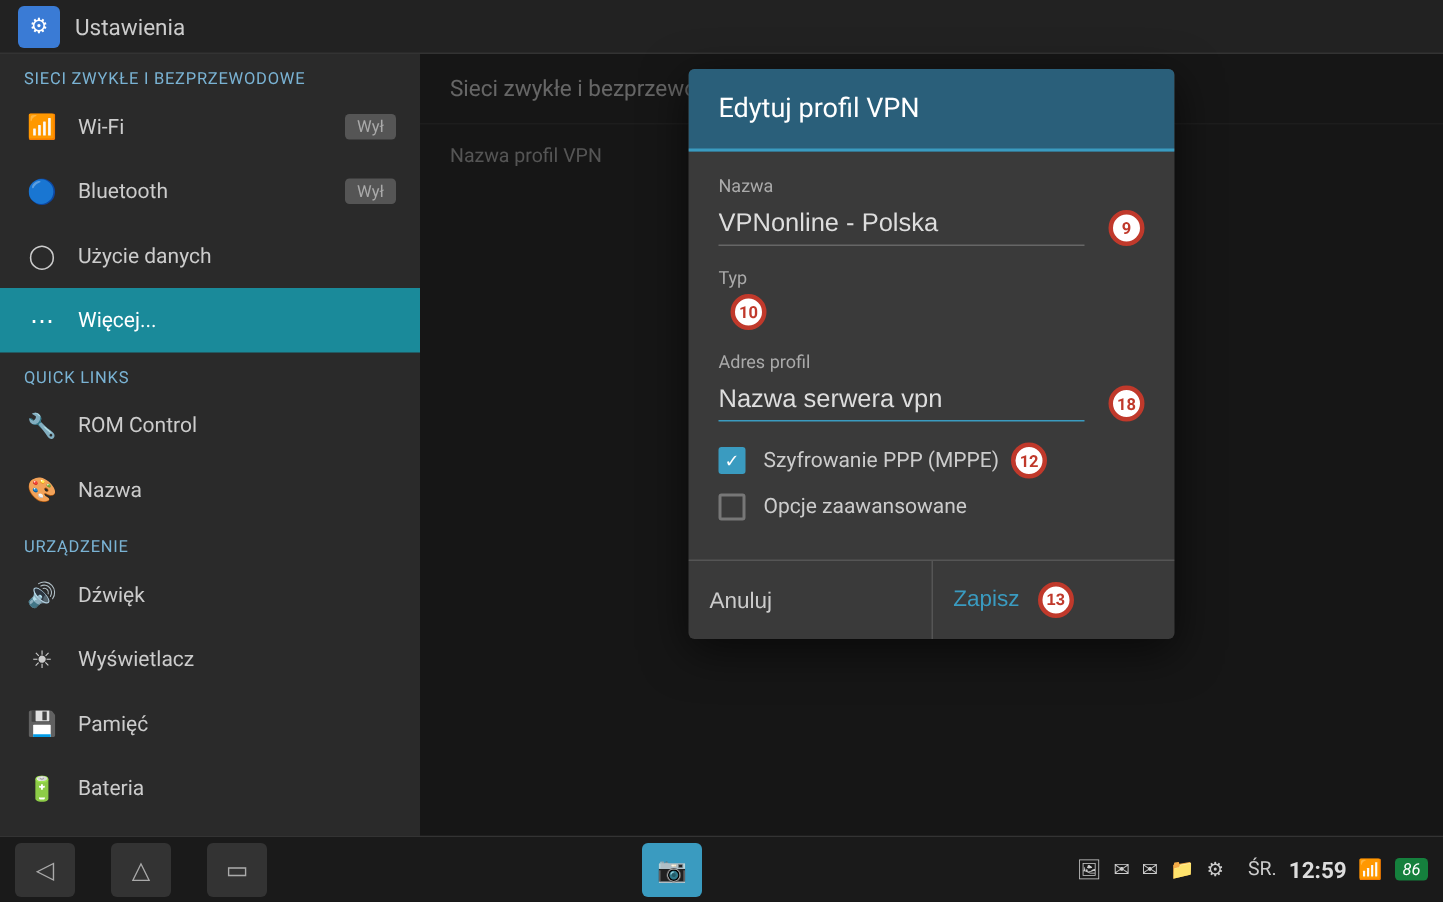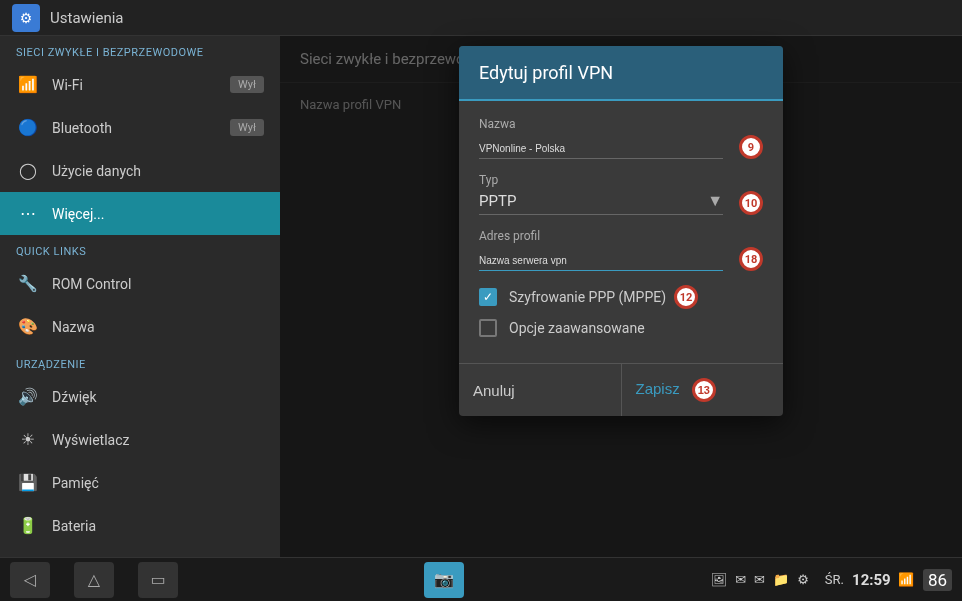--- a/index.html
+++ b/index.html
@@ -158,21 +158,21 @@
       font-size: 12px;
       margin-bottom: 4px;
       display: block;
     }
     .form-input {
       width: 100%;
       background: transparent;
       border: none;
       border-bottom: 1px solid #666;
       color: #ddd;
-      font-size: 10px;
+      font-size: 17px;
       padding: 4px 0;
       outline: none;
       margin-bottom: 14px;
     }
     .form-input.active-input {
       border-bottom-color: #3a9bc0;
     }
 
     .form-select-row {
       display: flex;
@@ -303,25 +303,26 @@
     .taskbar-btn.active {
       background: #3a9bc0;
       color: #fff;
     }
     .time-display {
       color: #ddd;
       font-size: 15px;
       font-weight: bold;
     }
     .status-badge {
-      background: #404040;
+      background: #15803d;
       color: #fff;
-      font-size: 17px;
+      font-size: 11px;
       padding: 1px 5px;
       border-radius: 3px;
+      font-style: italic;
     }
 
     
     .sidebar::-webkit-scrollbar { width: 4px; }
     .sidebar::-webkit-scrollbar-track { background: #222; }
     .sidebar::-webkit-scrollbar-thumb { background: #555; }
 
     
     .field-row {
       display: flex;
@@ -431,24 +432,20 @@
         <div class="modal-body">
 
           <span class="form-label">Nazwa</span>
           <div class="field-row">
             <input class="form-input" type="text" value="VPNonline - Polska" style="">
             <span class="step-badge">9</span>
           </div>
 
           <span class="form-label">Typ</span>
           <div class="field-row">
-            <div class="form-select-row" style="flex:1; margin-right:8px;">
-              <span class="form-select-val">PPTP</span>
-              <span class="form-select-arrow">▼</span>
-            </div>
             <span class="step-badge">10</span>
           </div>
 
           <span class="form-label">Adres profil</span>
           <div class="field-row">
             <input class="form-input active-input" type="text" value="Nazwa serwera vpn" style="">
             <span class="step-badge">18</span>
           </div>
 
           <div class="checkbox-row">

